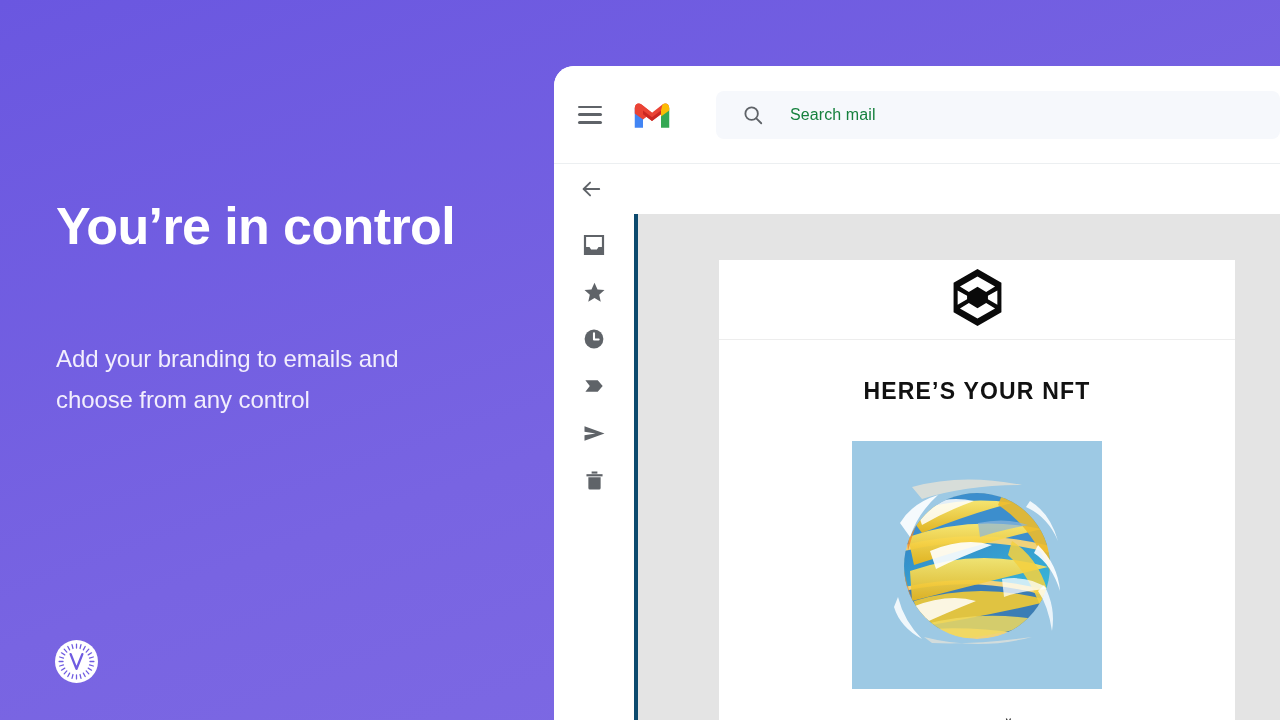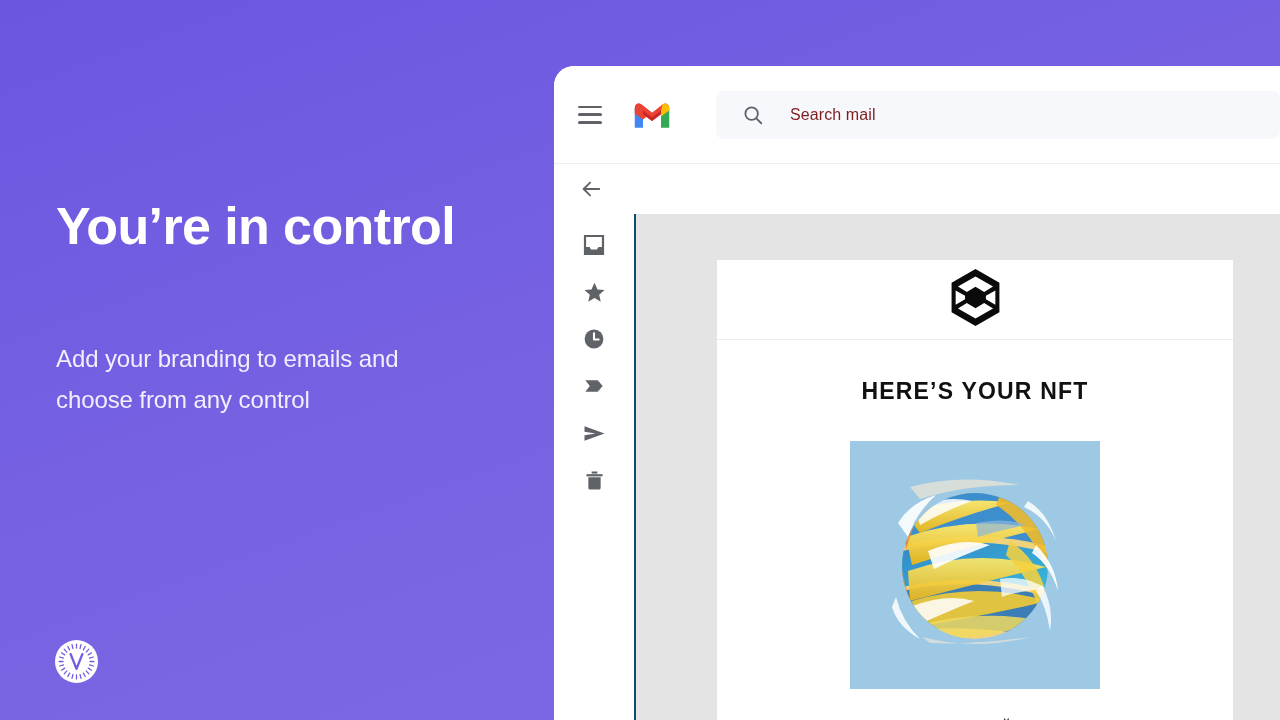--- a/index.html
+++ b/index.html
@@ -39,41 +39,41 @@
   }
   .hamburger { margin-left:24px; width:24px; height:18px;
     display:flex; flex-direction:column; justify-content:space-between; }
   .hamburger i { display:block; height:2.6px; background:#5f6368; border-radius:2px; }
   .gmail-logo { margin-left:30px; width:40px; height:30px; }
   .searchbox {
     margin-left:44px; height:48px; flex:1; margin-right:0;
     background:#f6f8fc; border-radius:8px; display:flex; align-items:center;
   }
   .search-ic { margin-left:26px; width:22px; height:22px; }
-  .search-ph { margin-left:26px; font-size:16px; color:#7f1d1d; letter-spacing:0.1px; }
+  .search-ph { margin-left:26px; font-size:16px; color:#15803d; letter-spacing:0.1px; }
 
   
   .toolbar {
     position:absolute; left:0; top:97px; width:726px; height:51px;
     background:#ffffff; border-top:1px solid #eceff1;
     display:flex; align-items:center;
   }
   .back-btn { margin-left:26px; width:22px; height:22px; cursor:pointer; }
 
   
   .gbody { position:absolute; left:0; top:148px; width:726px; height:506px; }
   .rail {
     position:absolute; left:0; top:0; width:80px; height:506px;
     background:#ffffff; padding-top:20px;
     display:flex; flex-direction:column; align-items:center; gap:21px;
   }
   .rail-item { width:26px; height:26px; display:flex; align-items:center; justify-content:center; cursor:pointer; }
   .content {
     position:absolute; left:80px; top:0; width:646px; height:506px;
-    background:#e4e4e4; border-left:2px solid #0c4a6e;
+    background:#e4e4e4; border-left:4px solid #0c4a6e;
   }
 
   
   .card {
     position:absolute; left:81px; top:46px; width:516px; background:#ffffff;
     min-height:460px;
   }
   .card-logo-row {
     height:80px; display:flex; align-items:center; justify-content:center;
     border-bottom:1px solid #ededed;

